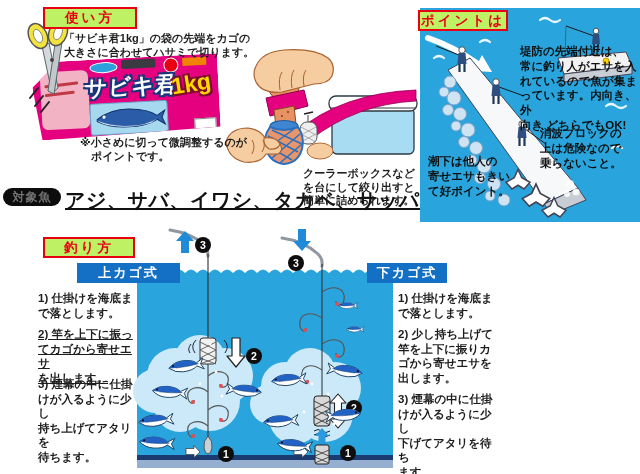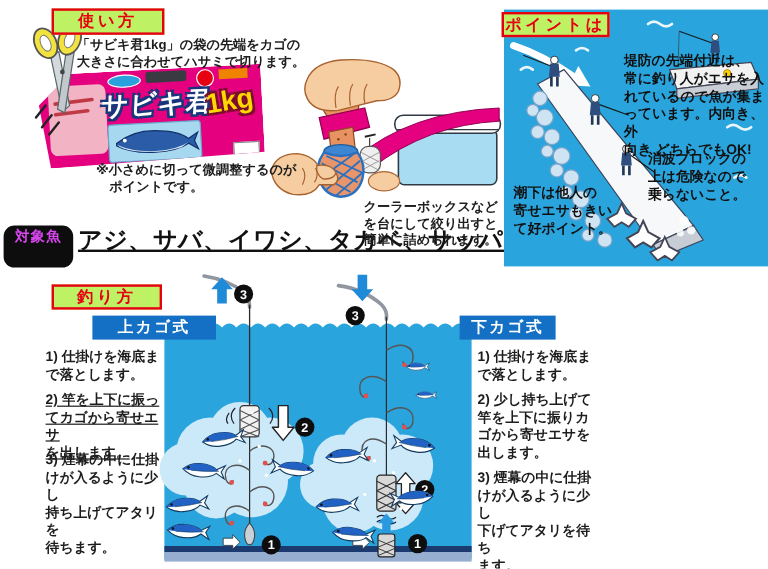--- a/index.html
+++ b/index.html
@@ -5,22 +5,22 @@
   html,body{margin:0;padding:0;background:#fff;}
   .stage{position:relative;width:640px;height:474px;background:#ffffff;overflow:hidden;
          font-family:"Liberation Sans","DejaVu Sans",sans-serif;}
   .abs{position:absolute;}
   .ybox{position:absolute;background:#bef264;border:2.5px solid #e60012;box-sizing:border-box;
         display:flex;align-items:center;justify-content:center;color:#e60012;font-weight:800;
         font-size:13.5px;letter-spacing:3px;z-index:6;}
   .jt{position:absolute;color:#1d1d1d;font-weight:700;white-space:pre-line;z-index:5;}
   .t11{font-size:11px;line-height:13.6px;}
   .t115{font-size:11.5px;line-height:14.6px;}
-  .badge{position:absolute;left:3px;top:188px;width:58px;height:35px;background:#0d0d0d;border-radius:9px;
-         color:#d946ef;font-weight:800;font-size:12px;line-height:18px;text-align:center;letter-spacing:1px;}
+  .badge{position:absolute;left:3px;top:188px;width:58px;height:18px;background:#0d0d0d;border-radius:9px;
+         color:#737373;font-weight:800;font-size:12px;line-height:18px;text-align:center;letter-spacing:1px;}
   .fishlist{position:absolute;left:65px;top:187px;font-size:20px;font-weight:800;color:#111;letter-spacing:.5px;text-decoration:underline;}
   .panel{position:absolute;left:420px;top:8px;width:218px;height:214px;background:#2aa4dc;z-index:1;padding-left:40px;}
   .colbar{position:absolute;background:#1470c4;color:#fff;font-weight:800;font-size:13px;
           text-align:center;letter-spacing:2px;line-height:20px;height:20px;z-index:6;}
   .pkg{position:absolute;left:33px;top:58px;width:186px;height:78px;background:#e4007f;
        transform:rotate(-3deg);z-index:2;
        clip-path:polygon(15% 0,100% 0,100% 94%,4% 100%,0 32%);}
   .pkg .tex{position:absolute;left:8px;top:10px;width:48px;height:58px;background:#f2b3c4;border-radius:6px;}
   .pkg .r1,.pkg .r2{position:absolute;height:3px;background:#c03a46;border-radius:2px;}
   .pkg .r1{left:12px;top:22px;width:34px;transform:rotate(-4deg);}
@@ -385,21 +385,21 @@
   <div class="jt t115" style="left:38px;top:291px;width:100px;">1) 仕掛けを海底ま
 で落とします。</div>
   <div class="jt t115" style="left:38px;top:327px;width:102px;text-decoration:underline;">2) 竿を上下に振っ
 てカゴから寄せエサ
 を出します。</div>
   <div class="jt t115" style="left:38px;top:377px;width:102px;">3) 煙幕の中に仕掛
 けが入るように少し
 持ち上げてアタリを
 待ちます。</div>
 
-  <div class="colbar" style="left:367px;top:263px;width:80px;margin-left:16px;">下カゴ式</div>
+  <div class="colbar" style="left:367px;top:263px;width:80px;">下カゴ式</div>
   <div class="jt t115" style="left:398px;top:291px;width:98px;">1) 仕掛けを海底ま
 で落とします。</div>
   <div class="jt t115" style="left:398px;top:327px;width:98px;">2) 少し持ち上げて
 竿を上下に振りカ
 ゴから寄せエサを
 出します。</div>
   <div class="jt t115" style="left:398px;top:392px;width:98px;">3) 煙幕の中に仕掛
 けが入るように少し
 下げてアタリを待ち
 ます。</div>

